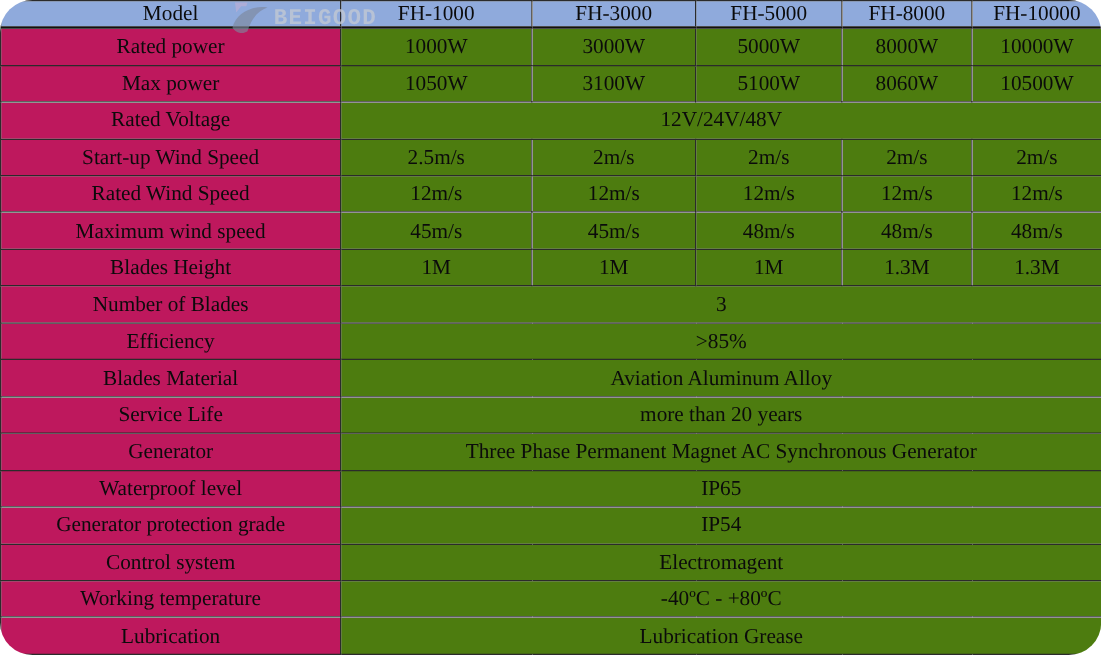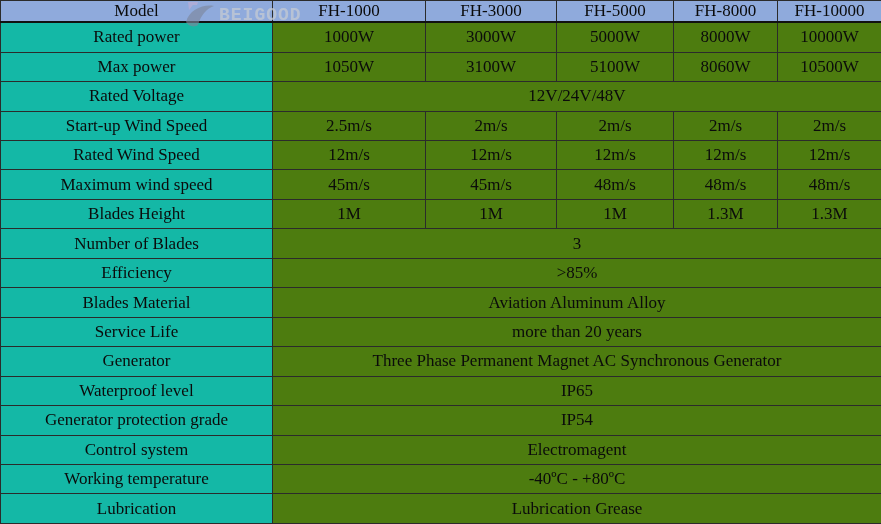--- a/index.html
+++ b/index.html
@@ -2,20 +2,21 @@
 <html><head>
 <meta charset="utf-8">
 <style>
   html,body{margin:0;padding:0;background:#ffffff;}
   #screen{
     position:relative;
     width:881px;height:524px;
     overflow:hidden;
     background:#ffffff;
     font-family:"Liberation Serif", serif;
+    border-radius:26px;
   }
   table.spec{
     width:881px;height:524px;
     border-collapse:collapse;
     table-layout:fixed;
   }
   table.spec td, table.spec th{
     border:1px solid #2b2b2b;
     padding:0 4px;
     text-align:center;
@@ -23,21 +24,21 @@
     font-size:17px;
     font-weight:400;
     color:#0b0b0b;
     overflow:hidden;
     white-space:nowrap;
   }
   tr.header-row th{
     background:#8faadc;
     border-bottom:2px solid #111111;
   }
-  td.label-cell{ background:#14b8a6;margin-left:24px; }
+  td.label-cell{ background:#be185d;margin-left:24px; }
   td.value-cell{ background:#4d7c0f; }
   
   .watermark{
     position:absolute;
     top:1px;left:181px;
     display:flex;align-items:center;
     pointer-events:none;
     z-index:5;
   }
   .watermark .wm-text{

